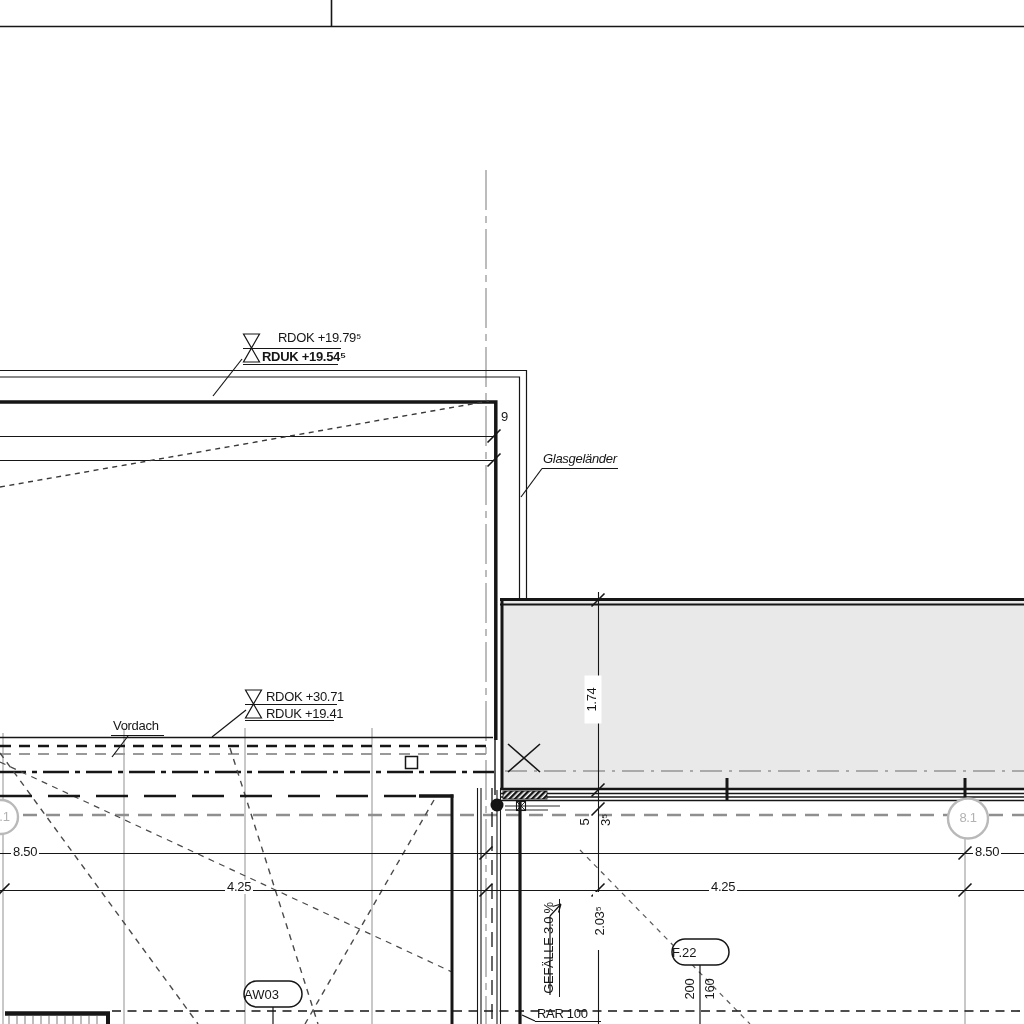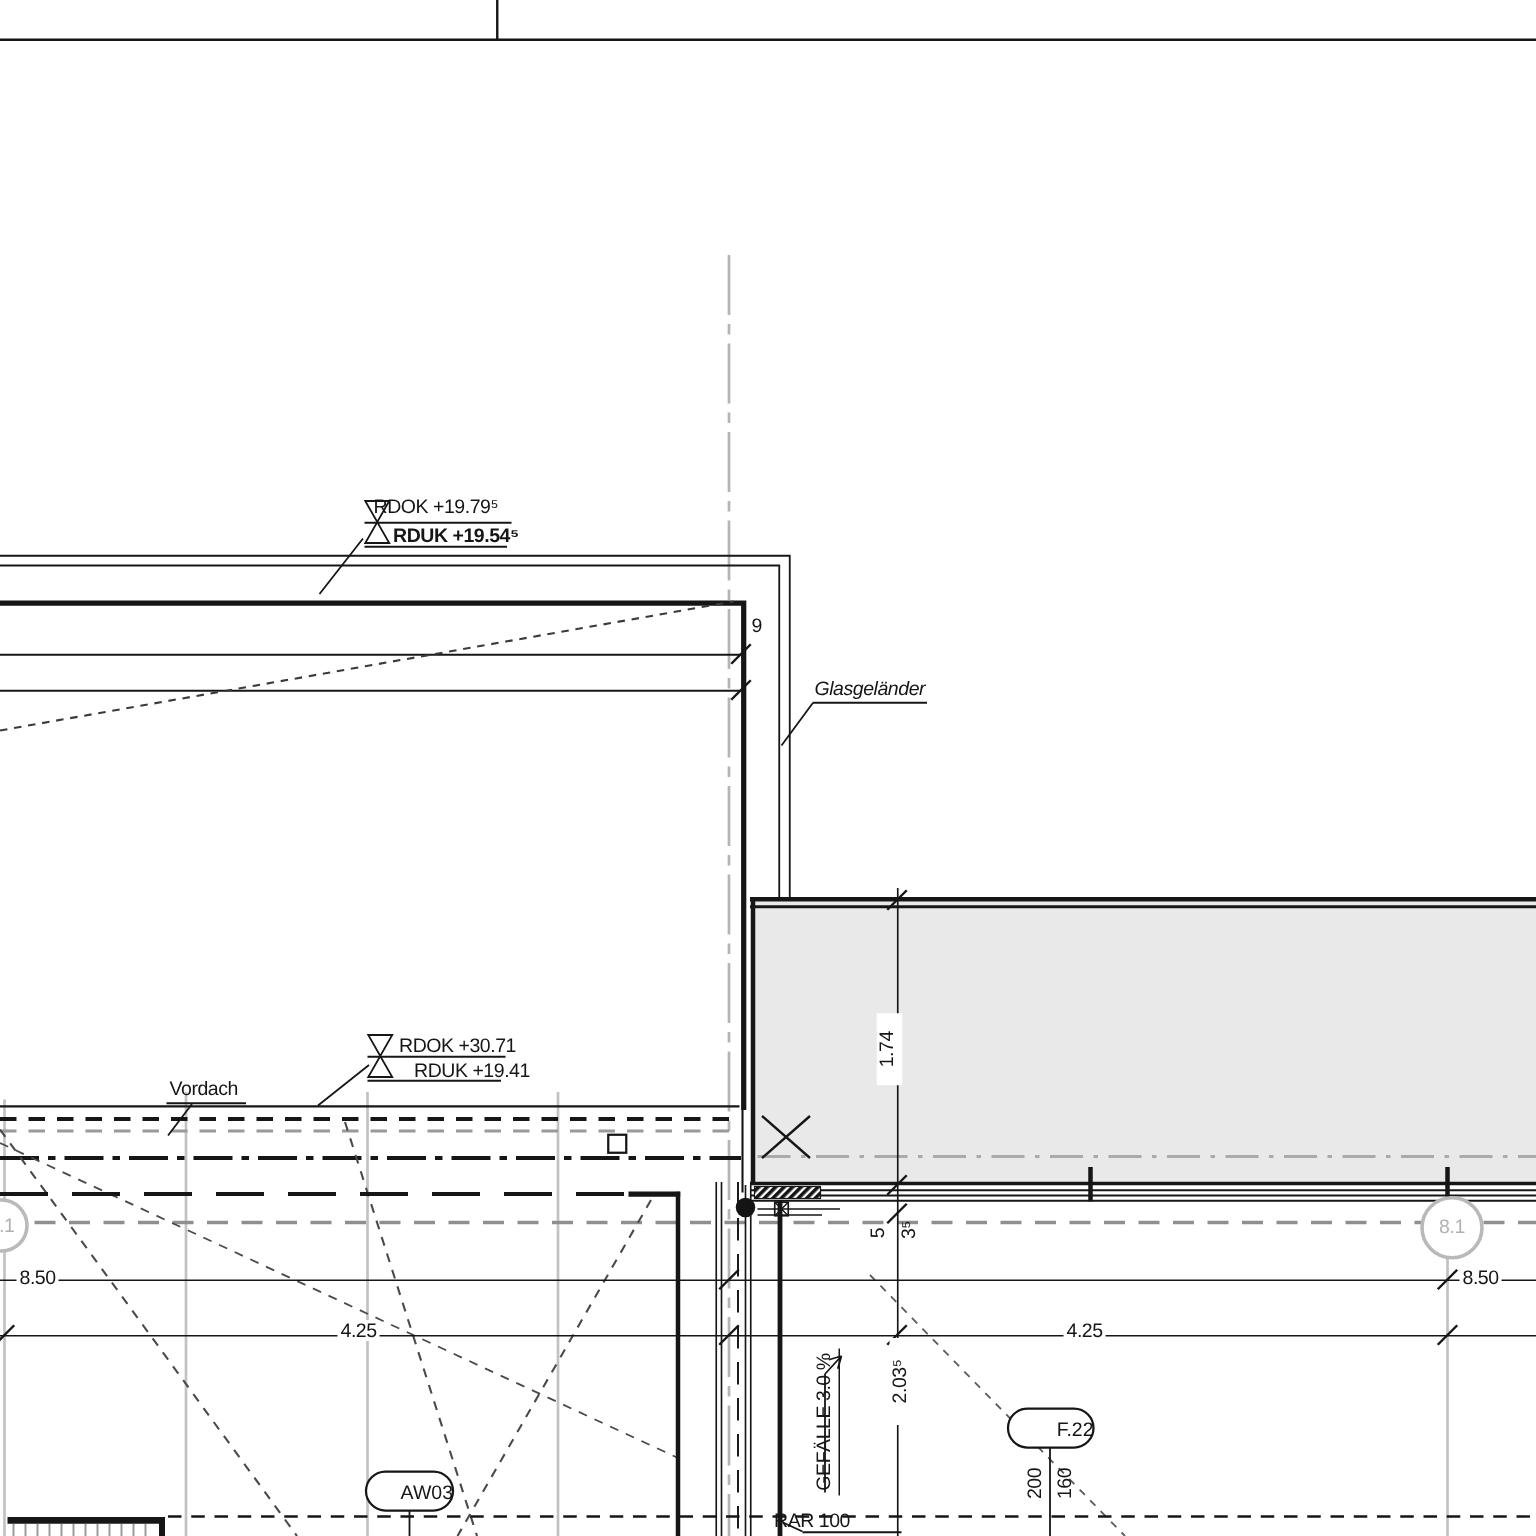--- a/index.html
+++ b/index.html
@@ -5,21 +5,21 @@
   html,body{margin:0;padding:0;background:#fff;}
   #canvas{position:relative;width:1024px;height:1024px;background:#ffffff;overflow:hidden;
           font-family:"Liberation Sans", sans-serif;}
   #lines{position:absolute;left:0;top:0;z-index:1;}
   .t{position:absolute;z-index:2;font-size:13px;color:#161616;white-space:nowrap;
      line-height:1.05;letter-spacing:-0.3px;}
   .wbg{background:#ffffff;padding:0 2px;}
   .rot{transform:rotate(-90deg);text-align:center;}
   .ctr{text-align:center;}
   .grey{color:#b2b2b2;}
-  .tagtxt{line-height:25px;text-align:right;letter-spacing:0;}
+  .tagtxt{line-height:25px;text-align:left;letter-spacing:0;}
   .slope{border-bottom:1.1px solid #161616;padding-bottom:1px;}
 </style>
 </head>
 <body>
 
 <div id="canvas">
 
 <svg id="lines" width="1024" height="1024" viewBox="0 0 1024 1024">
   <defs>
     <pattern id="hatch" width="4" height="4" patternTransform="rotate(45)" patternUnits="userSpaceOnUse">
@@ -148,27 +148,27 @@
     <rect x="244" y="981" width="58" height="26" rx="13" stroke="#161616" stroke-width="1.5"></rect>
     <rect x="672" y="939" width="57" height="26" rx="13" stroke="#161616" stroke-width="1.5"></rect>
   </g>
 
   <g stroke="#161616" fill="none">
     <path d="M0,26.5 H1024" stroke-width="1.6"></path>
     <path d="M331.5,0 V26.5" stroke-width="1.6"></path>
   </g>
 </svg>
 
-<div class="t" style="left:249px;top:331px;">RDOK +19.79⁵</div>
+<div class="t" style="left:278px;top:331px;">RDOK +19.79⁵</div>
 <div class="t" style="left:262px;top:350px;font-weight:bold;">RDUK +19.54⁵</div>
 <div class="t" style="left:266px;top:690px;">RDOK +30.71</div>
-<div class="t" style="left:276px;top:707px;">RDUK +19.41</div>
+<div class="t" style="left:266px;top:707px;">RDUK +19.41</div>
 <div class="t" style="left:543px;top:452px;font-style:italic;">Glasgeländer</div>
 <div class="t" style="left:113px;top:719px;">Vordach</div>
-<div class="t" style="left:516px;top:1007px;">RAR 100</div>
+<div class="t" style="left:537px;top:1007px;">RAR 100</div>
 <div class="t rot slope" style="left:502px;top:939px;width:98px;height:16px;">GEFÄLLE 3.0 %</div>
 
 <div class="t wbg" style="left:11px;top:845px;">8.50</div>
 <div class="t wbg" style="left:973px;top:845px;">8.50</div>
 <div class="t wbg" style="left:225px;top:880px;">4.25</div>
 <div class="t wbg" style="left:709px;top:880px;">4.25</div>
 <div class="t rot wbg" style="left:569px;top:691px;width:44px;height:17px;">1.74</div>
 <div class="t rot wbg" style="left:572px;top:913px;width:54px;height:16px;">2.03⁵</div>
 <div class="t rot" style="left:578px;top:814px;width:16px;height:16px;">5</div>
 <div class="t rot" style="left:597px;top:812px;width:20px;height:16px;">3⁵</div>

